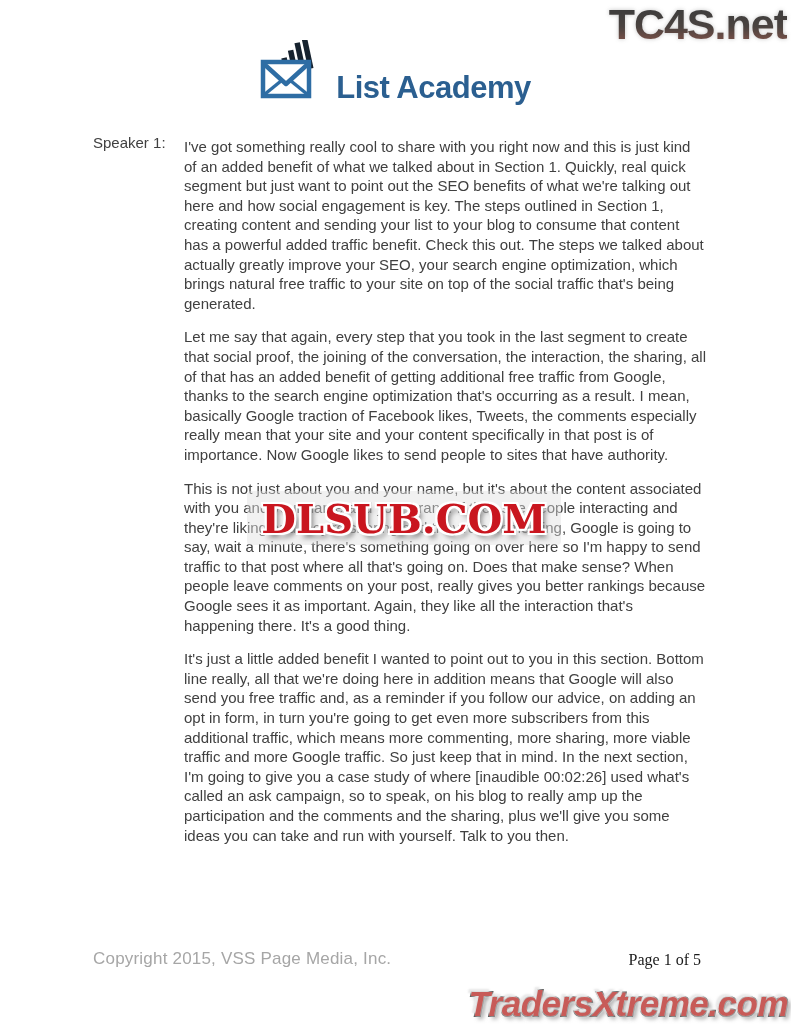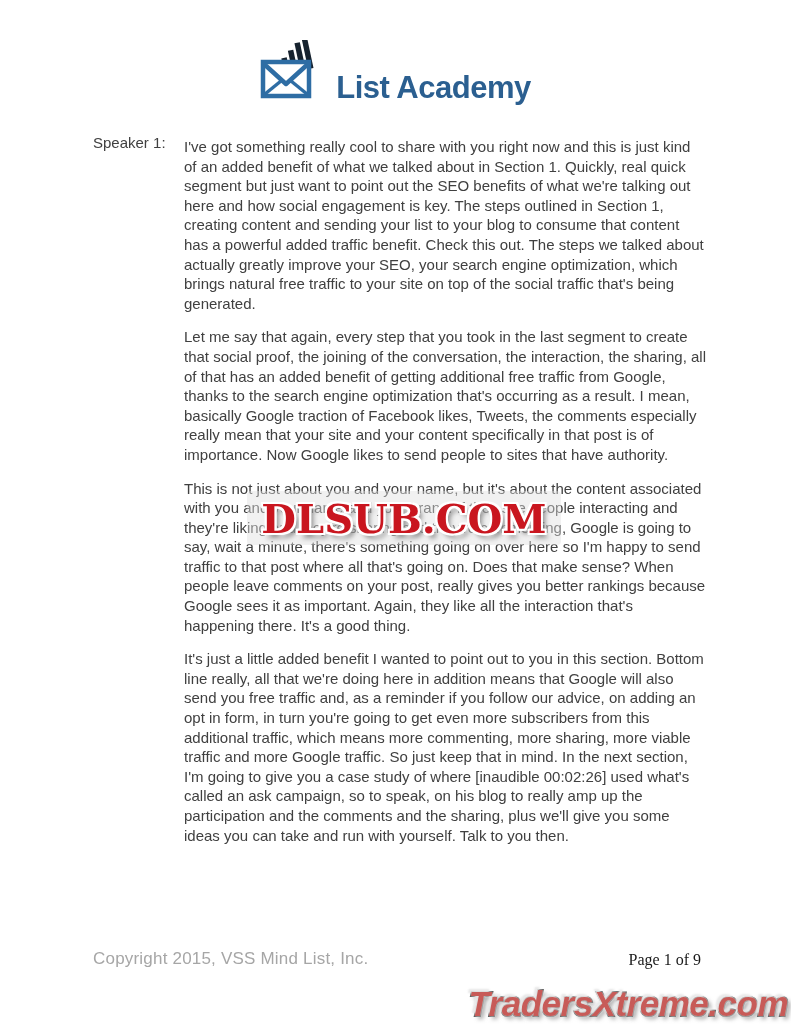--- a/index.html
+++ b/index.html
@@ -88,20 +88,21 @@
       -3px -3px 2px rgba(230,230,230,0.9),
       3px 3px 4px rgba(140,140,140,0.8);
     font-style: italic;
   }
 </style>
 </head>
 <body>
 
 <div class="page">
 
+  <div class="tc4s">TC4S.net</div>
 
   <div class="brand">
     <span>
       <svg width="64" height="62" viewBox="0 0 64 62">
         <g transform="rotate(-12 34 30)">
           <rect x="24" y="16" width="5.5" height="16" fill="#16222e"></rect>
           <rect x="32" y="10" width="5.5" height="22" fill="#16222e"></rect>
           <rect x="40" y="4" width="5.5" height="28" fill="#16222e"></rect>
           <rect x="48" y="-1" width="5.5" height="33" fill="#16222e"></rect>
         </g>
@@ -121,18 +122,18 @@
       <p>Let me say that again, every step that you took in the last segment to create that social proof, the joining of the conversation, the interaction, the sharing, all of that has an added benefit of getting additional free traffic from Google, thanks to the search engine optimization that's occurring as a result. I mean, basically Google traction of Facebook likes, Tweets, the comments especially really mean that your site and your content specifically in that post is of importance. Now Google likes to send people to sites that have authority.</p>
       <p>This is not just about you and your name, but it's about the content associated with you and your name and your brand. If they see people interacting and they're liking and they're sharing and they're commenting, Google is going to say, wait a minute, there's something going on over here so I'm happy to send traffic to that post where all that's going on. Does that make sense? When people leave comments on your post, really gives you better rankings because Google sees it as important. Again, they like all the interaction that's happening there. It's a good thing.</p>
       <p>It's just a little added benefit I wanted to point out to you in this section. Bottom line really, all that we're doing here in addition means that Google will also send you free traffic and, as a reminder if you follow our advice, on adding an opt in form, in turn you're going to get even more subscribers from this additional traffic, which means more commenting, more sharing, more viable traffic and more Google traffic. So just keep that in mind. In the next section, I'm going to give you a case study of where [inaudible 00:02:26] used what's called an ask campaign, so to speak, on his blog to really amp up the participation and the comments and the sharing, plus we'll give you some ideas you can take and run with yourself. Talk to you then.</p>
     </div>
   </div>
 
   <div class="wm-center">
     <span>DLSUB.COM</span>
   </div>
 
-  <div class="copyright">Copyright 2015, VSS Mind List, Inc.</div>
-  <div class="page-num">Page 1 of 9</div>
+  <div class="copyright">Copyright 2015, VSS Page Media, Inc.</div>
+  <div class="page-num">Page 1 of 5</div>
 
   <div class="wm-bottom">TradersXtreme.com</div>
 
 </div>
 
 </body></html>

